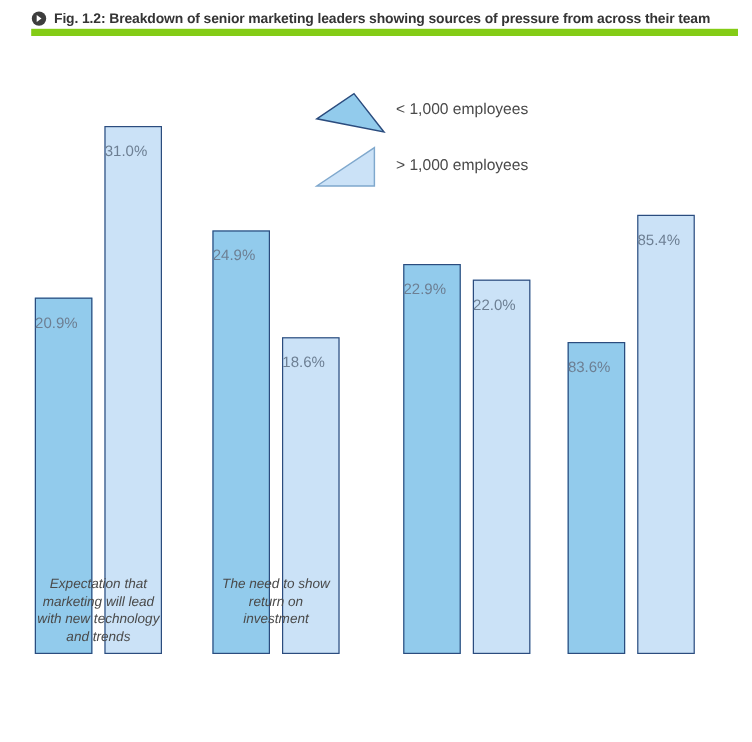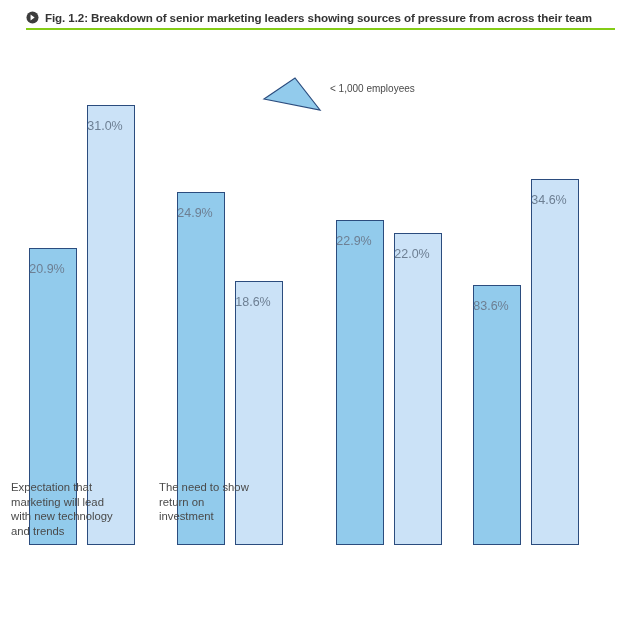--- a/index.html
+++ b/index.html
@@ -18,21 +18,21 @@
   
   #figure-title {
     position: absolute;
     left: 26px;
     top: 6px;
     width: 589px;
     height: 24px;
     display: flex;
     align-items: center;
     gap: 6px;
-    border-bottom: 2px solid #84cc16;
+    border-bottom: 6px solid #84cc16;
     box-sizing: border-box;
   }
   #title-icon {
     width: 13px;
     height: 13px;
     flex: 0 0 13px;
     display: block;
   }
   #title-text {
     font-size: 11.6px;
@@ -78,24 +78,25 @@
     width: 36px;
     text-align: center;
     font-size: 12.5px;
     color: #6d7f93;
     white-space: nowrap;
   }
 
   .cat-label {
     position: absolute;
     top: 448px;
-    text-align: left;
+    text-align: center;
     font-size: 11.3px;
     line-height: 14.6px;
     color: #4a4a4a;
+    font-style: italic;
   }
 
   
   #legend {
     position: absolute;
     left: 262px;
     top: 40px;
     width: 200px;
   }
   .legend-row {
@@ -106,21 +107,21 @@
     position: absolute;
     left: 0;
     top: 0;
     width: 62px;
     height: 40px;
   }
   .legend-text {
     position: absolute;
     left: 68px;
     top: 11px;
-    font-size: 10px;
+    font-size: 13px;
     color: #4a4a4a;
     white-space: nowrap;
   }
 </style>
 </head>
 <body>
 
 <div id="figure-title">
   <svg id="title-icon" viewBox="0 0 16 16">
     <circle cx="8" cy="8" r="7.4" fill="#3d3d3d"></circle>
@@ -133,20 +134,26 @@
 
   <div id="legend">
 
     <div class="legend-row">
       <svg class="legend-marker" viewBox="0 0 62 40">
         <polygon points="2,27 33,6 58,38" fill="#92cbec" stroke="#2b4c7e" stroke-width="1.2"></polygon>
       </svg>
       <span class="legend-text">&lt; 1,000 employees</span>
     </div>
 
+    <div class="legend-row">
+      <svg class="legend-marker" viewBox="0 0 62 40">
+        <polygon points="2,36 50,36 50,4" fill="#cbe2f7" stroke="#7fa8cd" stroke-width="1.2"></polygon>
+      </svg>
+      <span class="legend-text">&gt; 1,000 employees</span>
+    </div>
 
   </div>
 
   <div class="bar-group" style="left: 29px; width: 106px;">
     <div class="bar-wrap" style="left: 0px;">
       <div class="bar series-a" style="height: 296.645px;"></div>
       <div class="bar-label" style="bottom: 268.645px;">20.9%</div>
     </div>
     <div class="bar-wrap" style="left: 58px;">
       <div class="bar series-b" style="height: 440px;"></div>
@@ -176,20 +183,20 @@
     </div>
   </div>
 
   <div class="bar-group" style="left: 473px; width: 106px;">
     <div class="bar-wrap" style="left: 0px;">
       <div class="bar series-a" style="height: 259.742px;"></div>
       <div class="bar-label" style="bottom: 231.742px;">83.6%</div>
     </div>
     <div class="bar-wrap" style="left: 58px;">
       <div class="bar series-b" style="height: 366.194px;"></div>
-      <div class="bar-label" style="bottom: 338.194px;">34.6%</div>
+      <div class="bar-label" style="bottom: 338.194px;">85.4%</div>
     </div>
   </div>
 
   <div class="cat-label" style="left: 11px; width: 142px;">Expectation that<br>marketing will lead<br>with new technology<br>and trends</div>
   <div class="cat-label" style="left: 159px; width: 142px;">The need to show<br>return on<br>investment</div>
 
 </div>
 
 </body></html>

